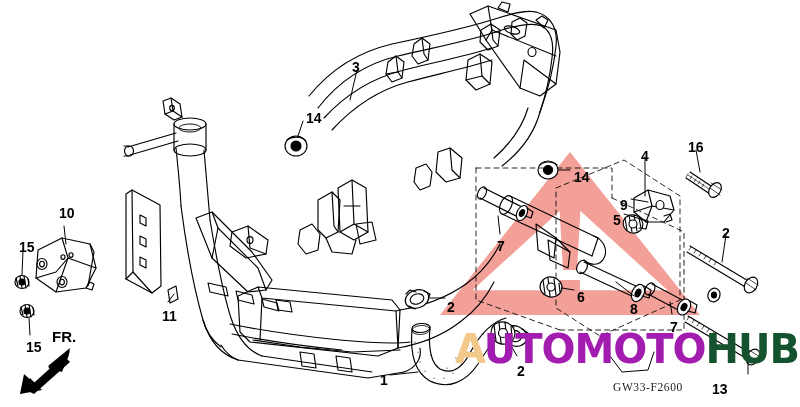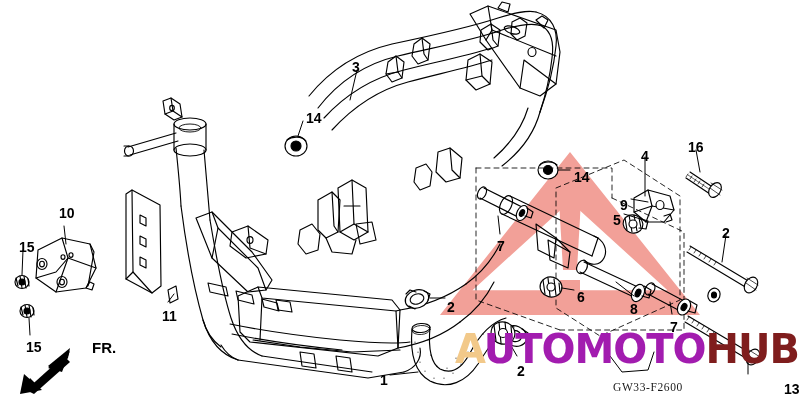--- a/index.html
+++ b/index.html
@@ -11,21 +11,21 @@
        font-size:14px;font-weight:bold;color:#000;line-height:1;
        white-space:nowrap;}
   .partno{position:absolute;font-family:"Liberation Serif",serif;
           font-size:11.5px;font-weight:normal;color:#1a1a1a;letter-spacing:.6px;
           white-space:nowrap;}
   .wm-text{position:absolute;font-family:"DejaVu Sans",sans-serif;
            font-weight:bold;font-size:40px;letter-spacing:-1px;
            white-space:nowrap;}
   .wm-a{color:#f2c98a;}
   .wm-red{color:#a21caf;}
-  .wm-gray{color:#7f1d1d;}
+  .wm-gray{color:#14532d;}
   .frrow{position:absolute;font-family:"Liberation Sans",sans-serif;
          font-size:15px;font-weight:bold;color:#000;}
 </style>
 </head>
 <body>
 
 <div id="stage">
 
   <svg width="800" height="407">
     <g id="wm-tri">
@@ -398,34 +398,34 @@
       <div class="lbl" style="left: 641px; top: 149px;">4</div>
       <div class="lbl" style="left: 613px; top: 213px;">5</div>
       <div class="lbl" style="left: 577px; top: 290px;">6</div>
       <div class="lbl" style="left: 497px; top: 239px;">7</div>
       <div class="lbl" style="left: 670px; top: 320px;">7</div>
       <div class="lbl" style="left: 630px; top: 302px;">8</div>
       <div class="lbl" style="left: 620px; top: 198px;">9</div>
       <div class="lbl" style="left: 59px; top: 206px;">10</div>
       <div class="lbl" style="left: 162px; top: 309px;">11</div>
       <div class="lbl" style="left: 722px; top: 226px;">2</div>
-      <div class="lbl" style="left: 784px; top: 382px;">13</div>
+      <div class="lbl" style="left: 712px; top: 382px;">13</div>
       <div class="lbl" style="left: 306px; top: 111px;">14</div>
       <div class="lbl" style="left: 574px; top: 170px;">14</div>
       <div class="lbl" style="left: 19px; top: 240px;">15</div>
       <div class="lbl" style="left: 26px; top: 340px;">15</div>
       <div class="lbl" style="left: 688px; top: 140px;">16</div>
     </div>
 
   <svg width="110" height="60" style="position:absolute;left:12px;top:338px;">
     <g>
       <path d="M58 13 L36 30 L42 32 L24 46 L18 40 L14 52 L28 50 L24 45
                L44 32 L50 34 Z" fill="#000"></path>
       <polygon points="58,10 36,28 44,34 56,20" fill="#000"></polygon>
       <path d="M14 52 L34 34 L52 18 L58 24 L40 40 L22 56 Z" fill="#000"></path>
       <polygon points="8,56 12,36 30,52" fill="#000"></polygon>
     </g>
   </svg>
-  <div class="frrow" style="left:52px; top:339px;margin-left:40px;">FR.</div>
+  <div class="frrow" style="left:52px; top:328px;">FR.</div>
 
   <div class="partno" style="left:613px; top:381px;">GW33-F2600</div>
 
 </div>
 
 </body></html>

